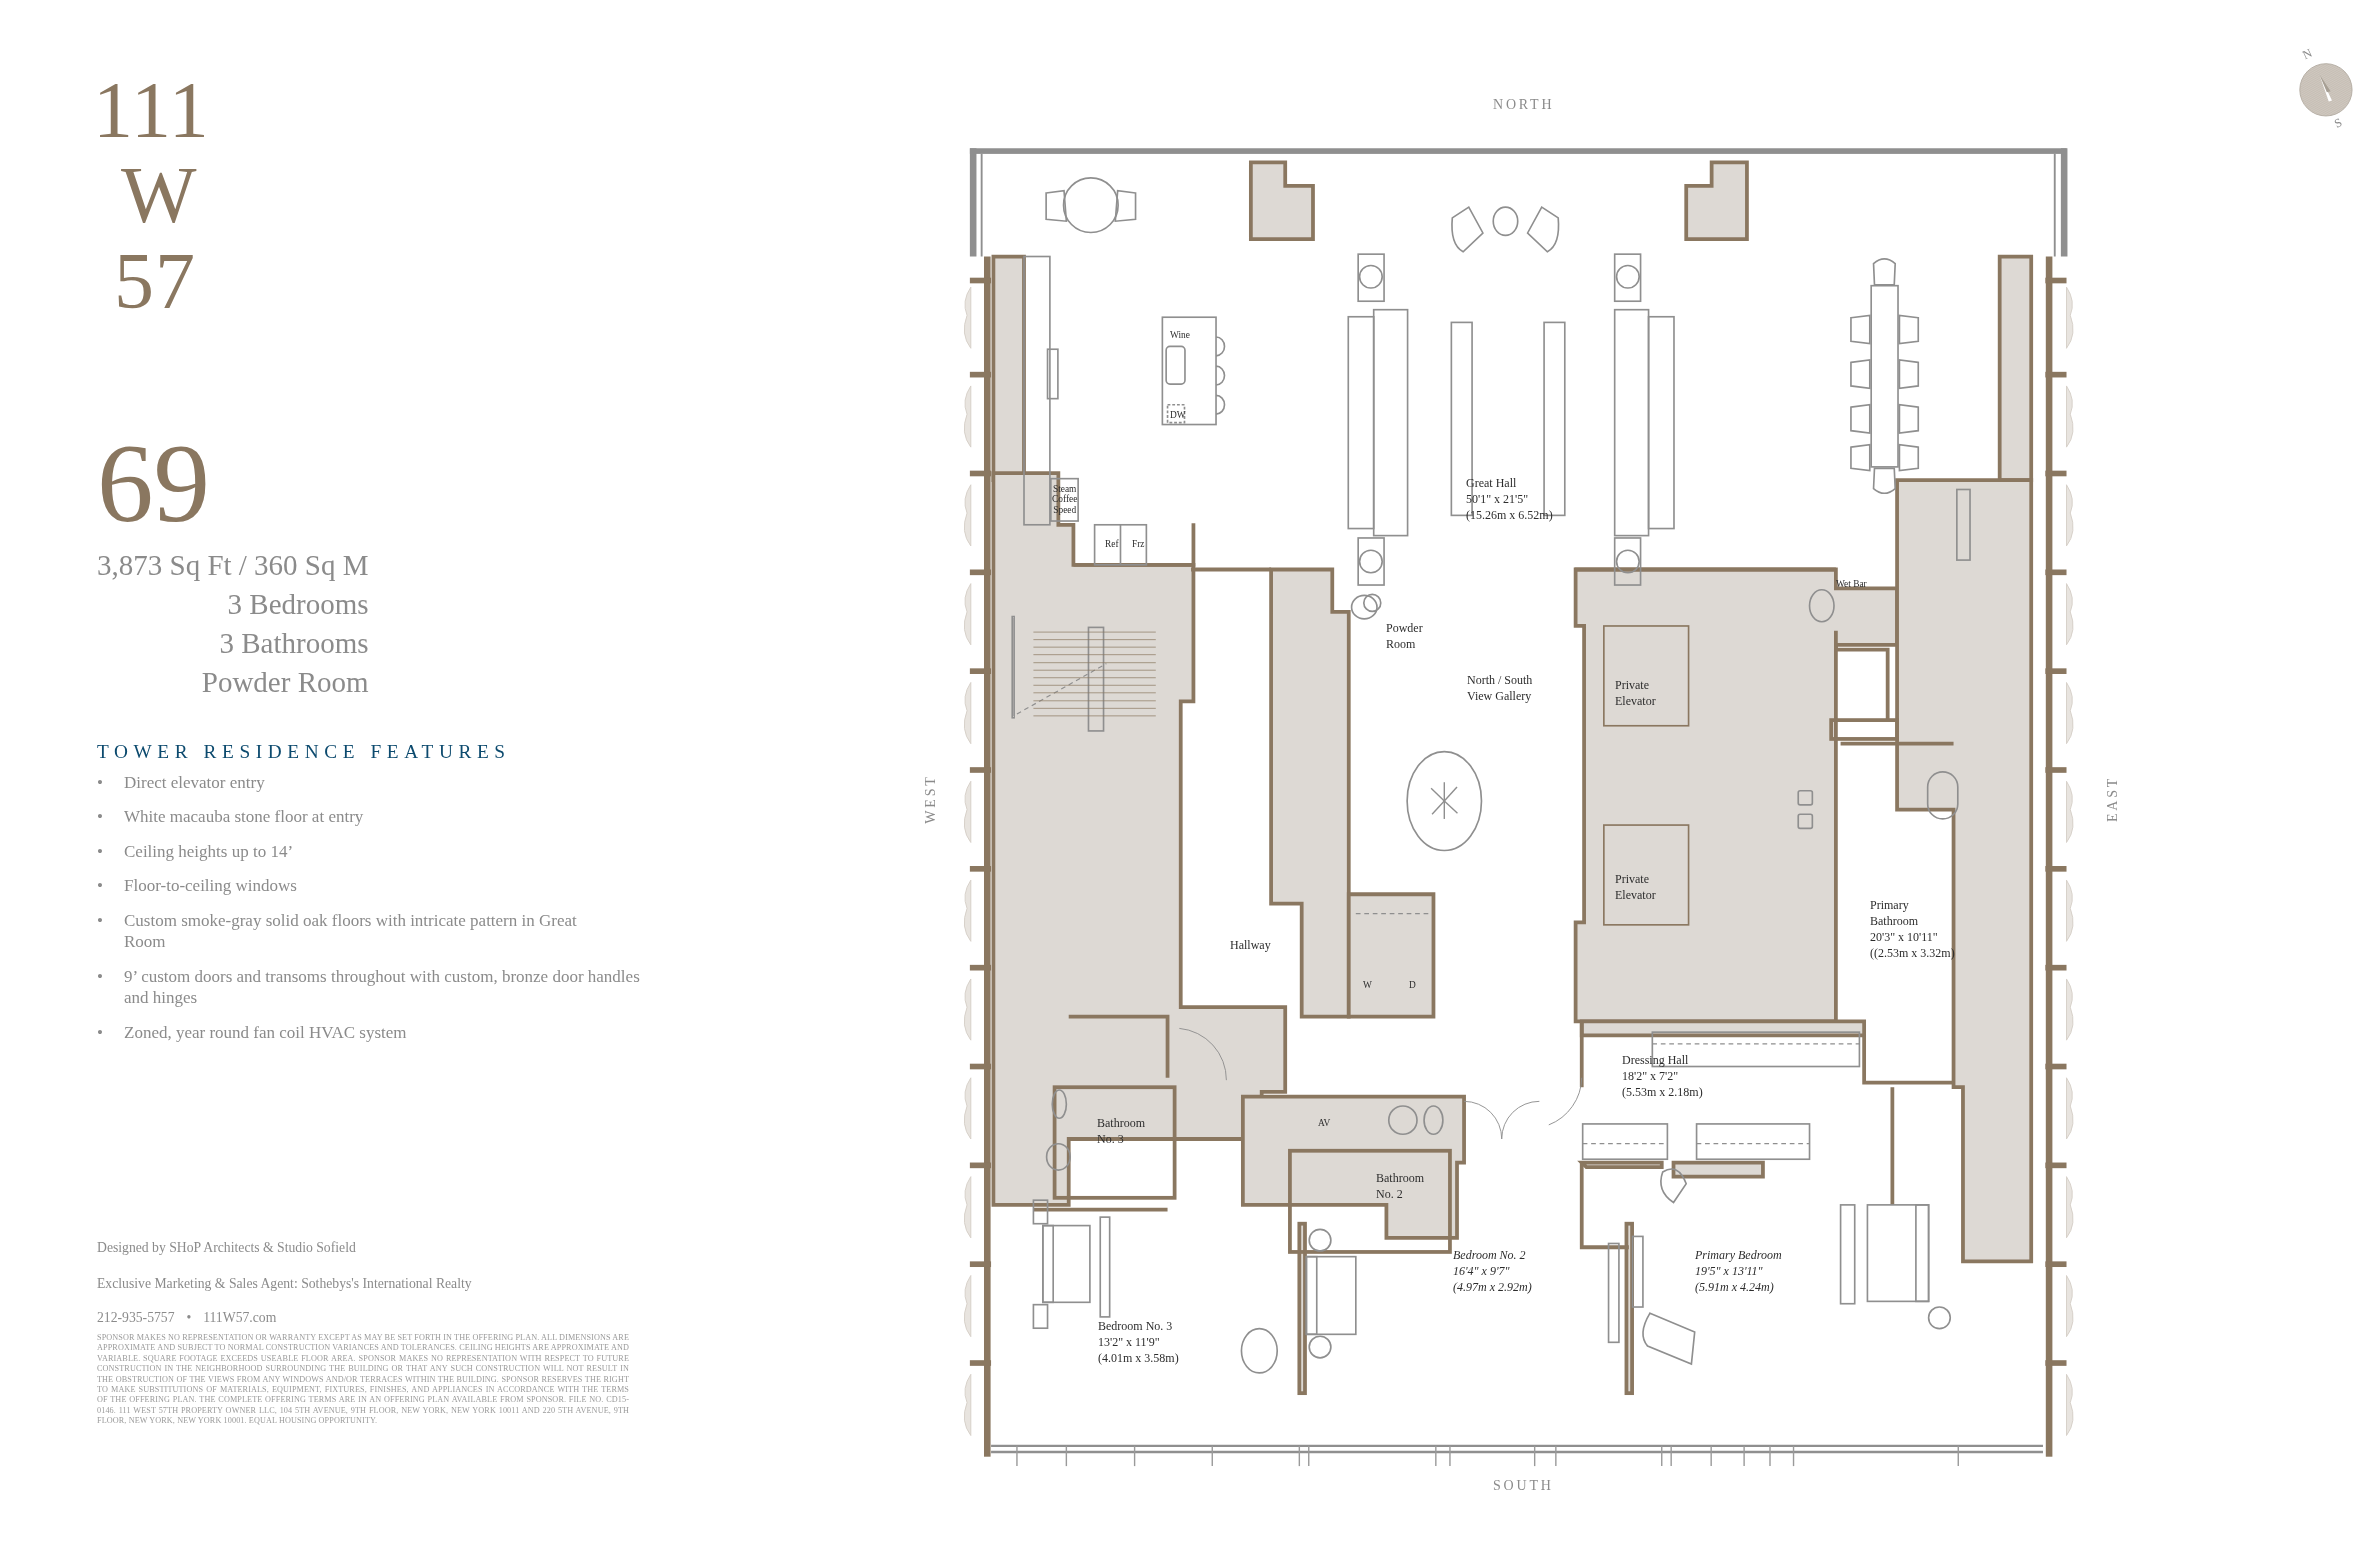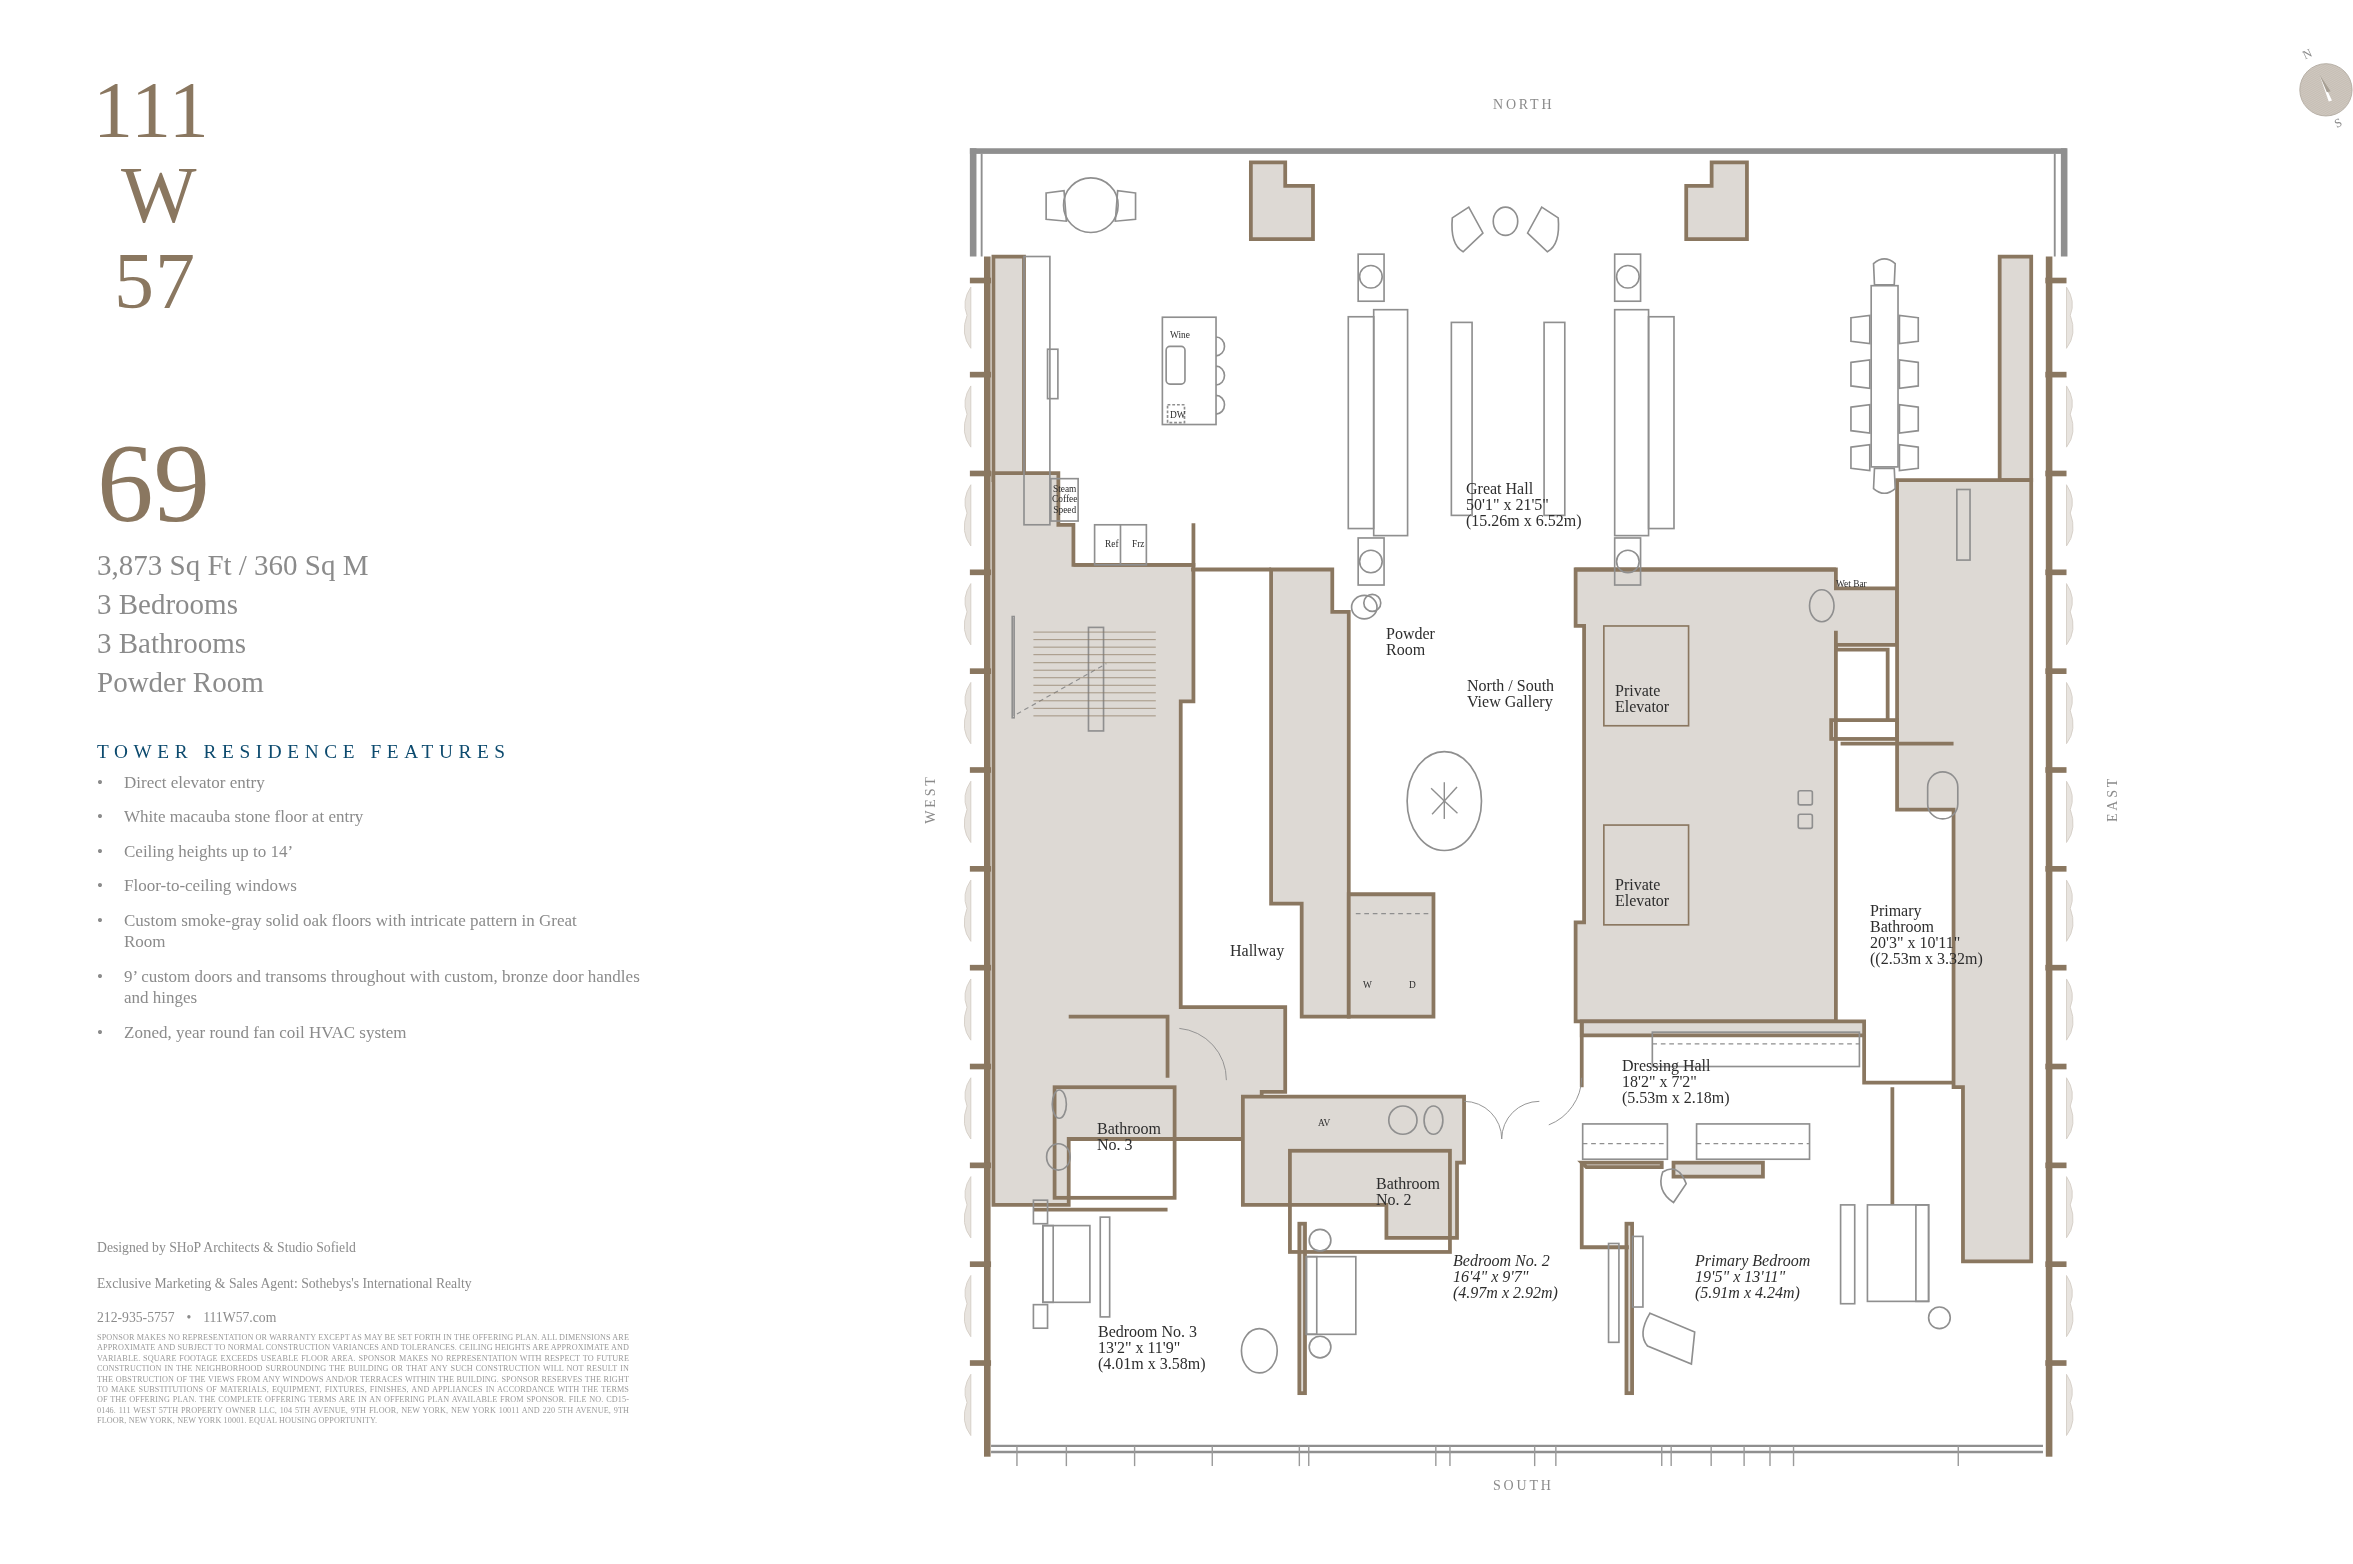--- a/index.html
+++ b/index.html
@@ -3,41 +3,41 @@
 <meta charset="utf-8">
 <style>
   html, body { margin: 0; padding: 0; background: #ffffff; }
   body { width: 2401px; height: 1564px; position: relative; overflow: hidden;
          font-family: "Liberation Serif", "DejaVu Serif", serif; }
   .abs { position: absolute; }
 
   
   .brand-line { position: absolute; color: #8a7760; font-size: 80px; line-height: 1; letter-spacing: 0.9px; }
   .unit-number { position: absolute; left: 97px; top: 426px; color: #8a7760; font-size: 113px; line-height: 1; }
-  .summary { position: absolute; left: 97px; top: 546px; color: #8b8b8b; font-size: 29px; line-height: 39px; }
+  .summary { position: absolute; left: 97px; top: 546px; color: #8b8b8b; font-size: 29px; line-height: 39px; text-align: right; }
   .summary div { white-space: nowrap; }
   .features-title { position: absolute; left: 97px; top: 741px; color: #0c4a6e; font-size: 19.3px; letter-spacing: 5.6px; white-space: nowrap; }
   .features { position: absolute; left: 97px; top: 772px; width: 518px; margin: 0; padding: 0; list-style: none; color: #8b8b8b; font-size: 17px; line-height: 21.7px; }
   .features li { position: relative; padding-left: 27px; margin-bottom: 12.7px; }
   .features li .bullet { position: absolute; left: 0; top: 0; }
   .credits { position: absolute; left: 97px; color: #8b8b8b; font-size: 13.7px; white-space: nowrap;
              font-family: "Liberation Sans Narrow", "Liberation Serif", serif; }
   .disclaimer { position: absolute; left: 97px; top: 1328px; width: 532px; color: #9a9a9a; font-size: 8.2px; line-height: 10.4px;
                 text-align: justify; text-transform: uppercase; letter-spacing: 0.1px; }
 
   
   .compass { position: absolute; left: 2297px; top: 45px; width: 56px; height: 85px; }
 
   
   .dir { position: absolute; color: #8b8b8b; font-size: 14px; letter-spacing: 2.8px; white-space: nowrap; }
   .dir-v { transform: rotate(-90deg); transform-origin: center center; }
 
   
   .plan { position: absolute; left: 0; top: 0; width: 2401px; height: 1564px; }
-  .room-label { position: absolute; color: #2d2d2d; font-size: 16px; line-height: 16px; white-space: nowrap; margin-top: 6px; }
+  .room-label { position: absolute; color: #2d2d2d; font-size: 12px; line-height: 16px; white-space: nowrap; }
   .small-label { position: absolute; color: #2d2d2d; font-size: 9.4px; line-height: 10.4px; white-space: nowrap; text-align: center; }
 </style>
 </head>
 <body>
 
 <div>
   <div class="brand-line" style="left:93px; top:70px;">111</div>
   <div class="brand-line" style="left:121px; top:155px;">W</div>
   <div class="brand-line" style="left:114px; top:241px;">57</div>
 </div>

